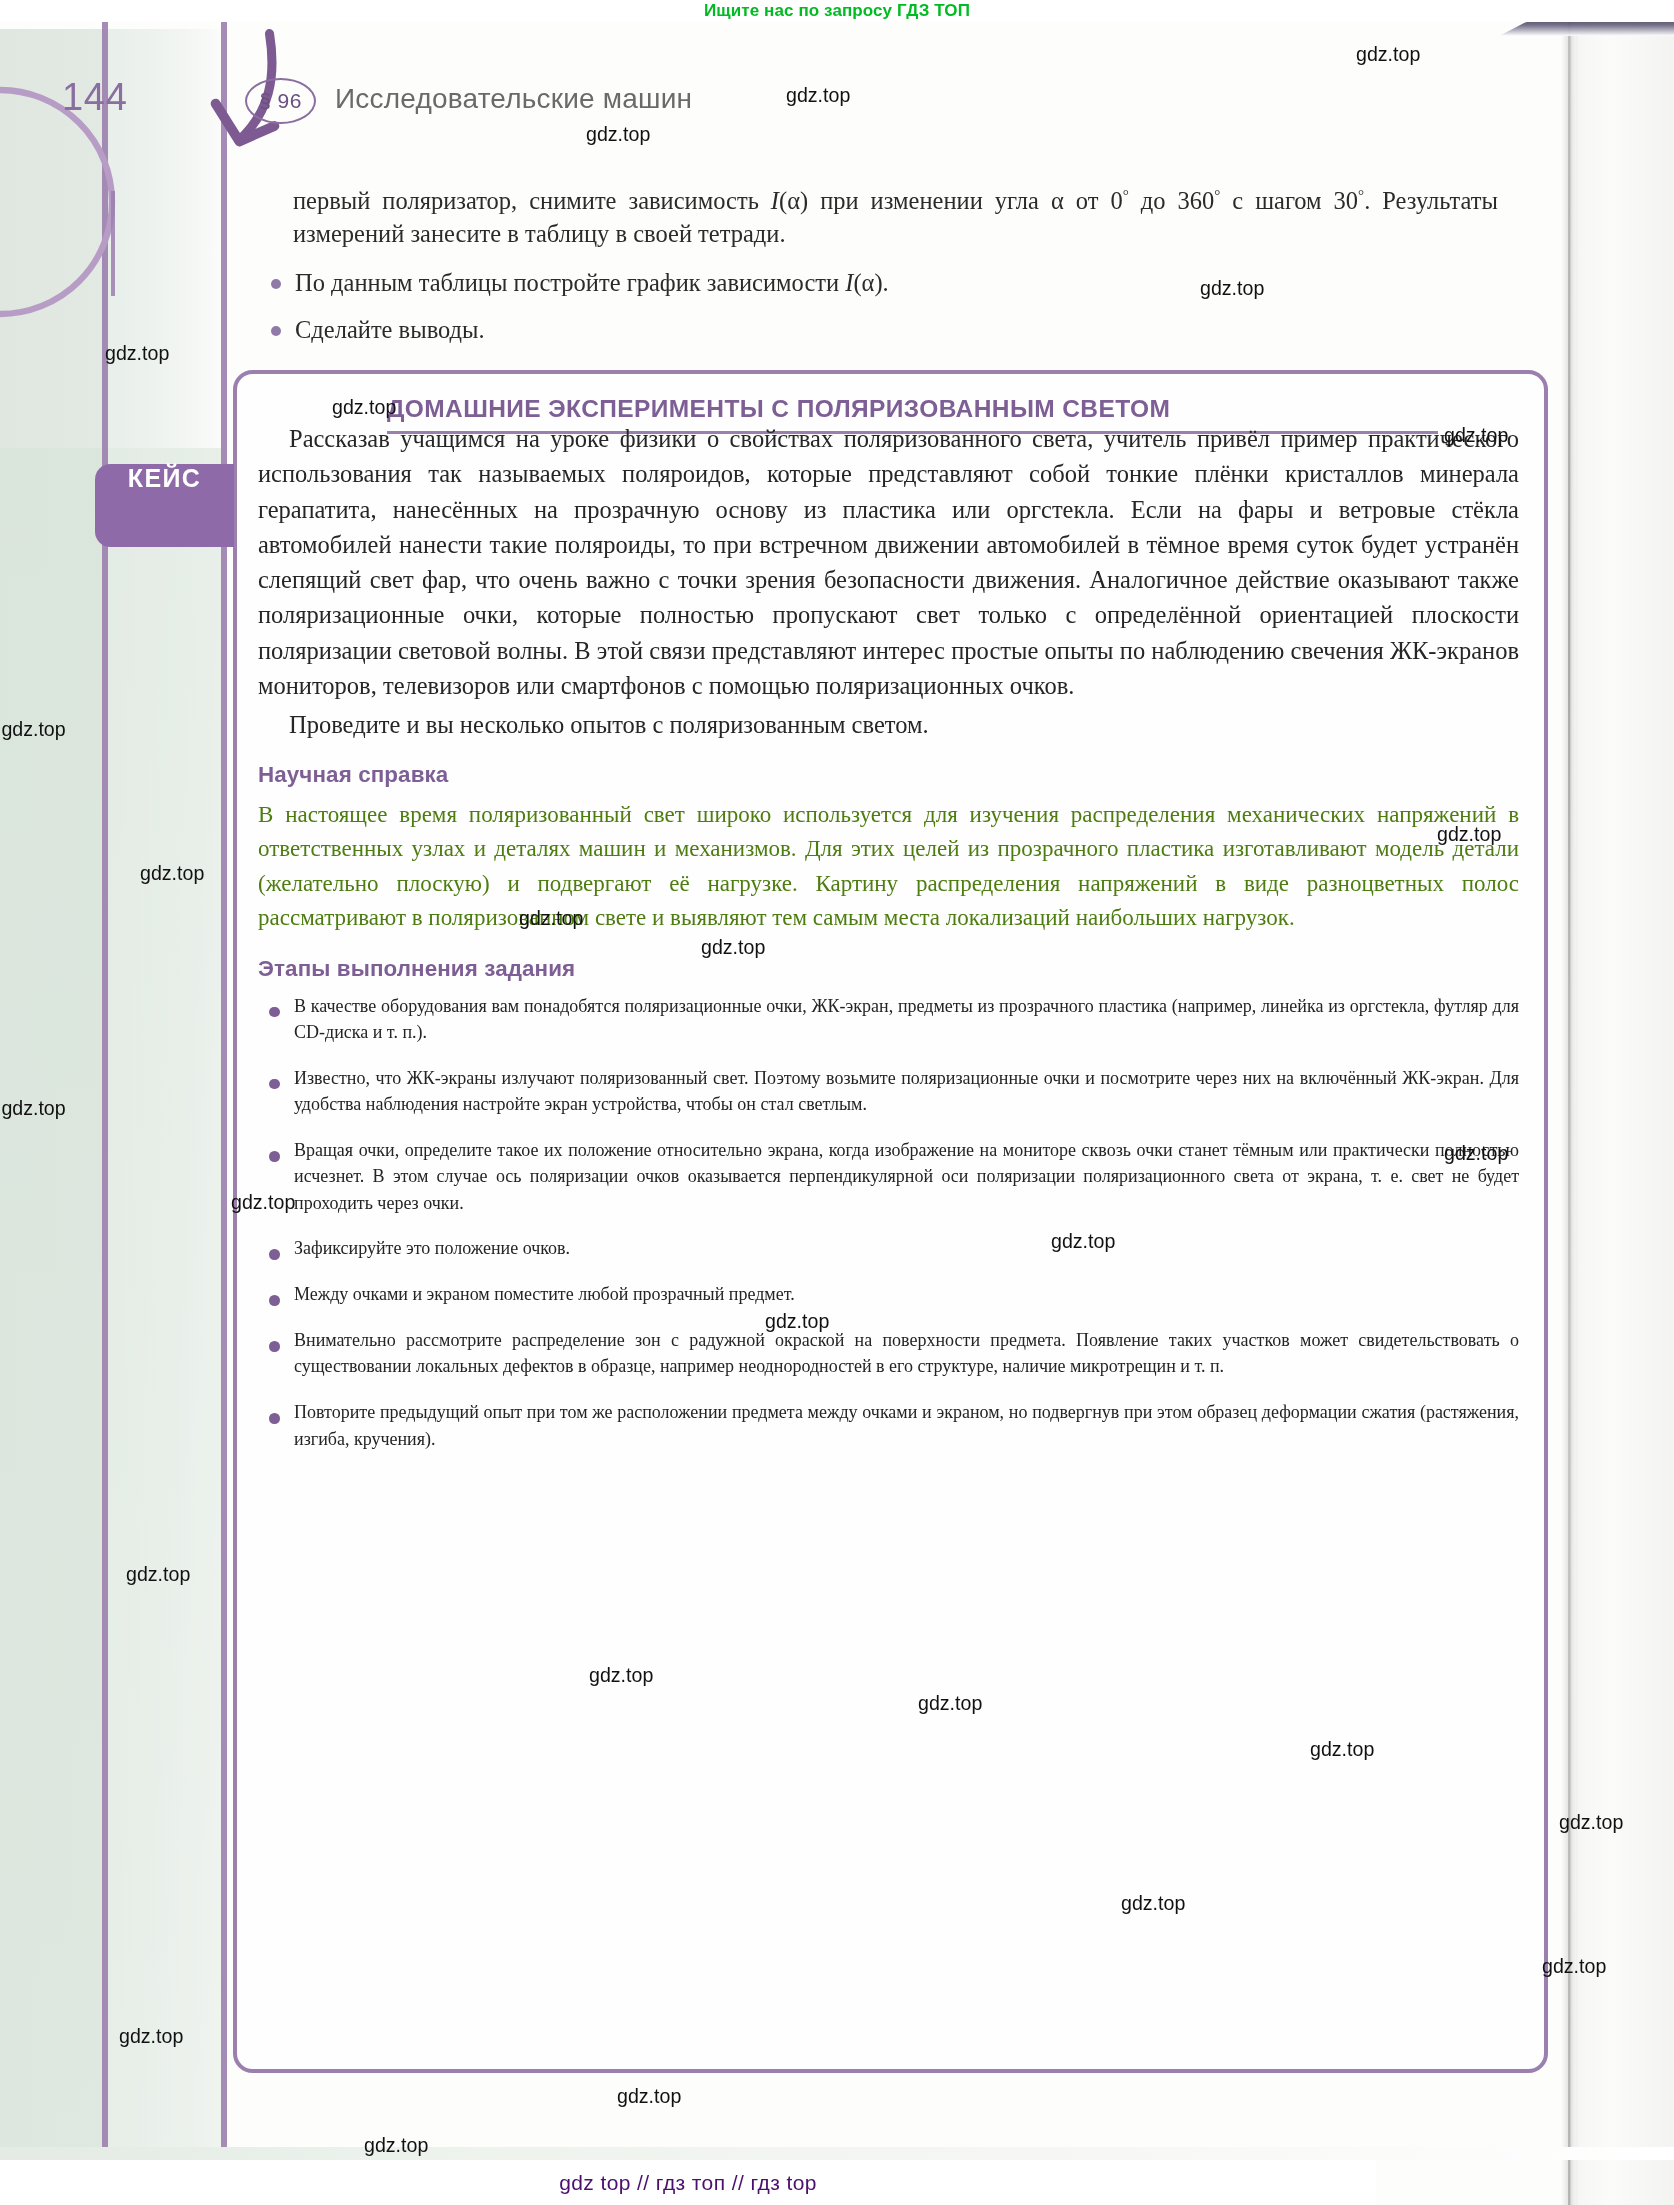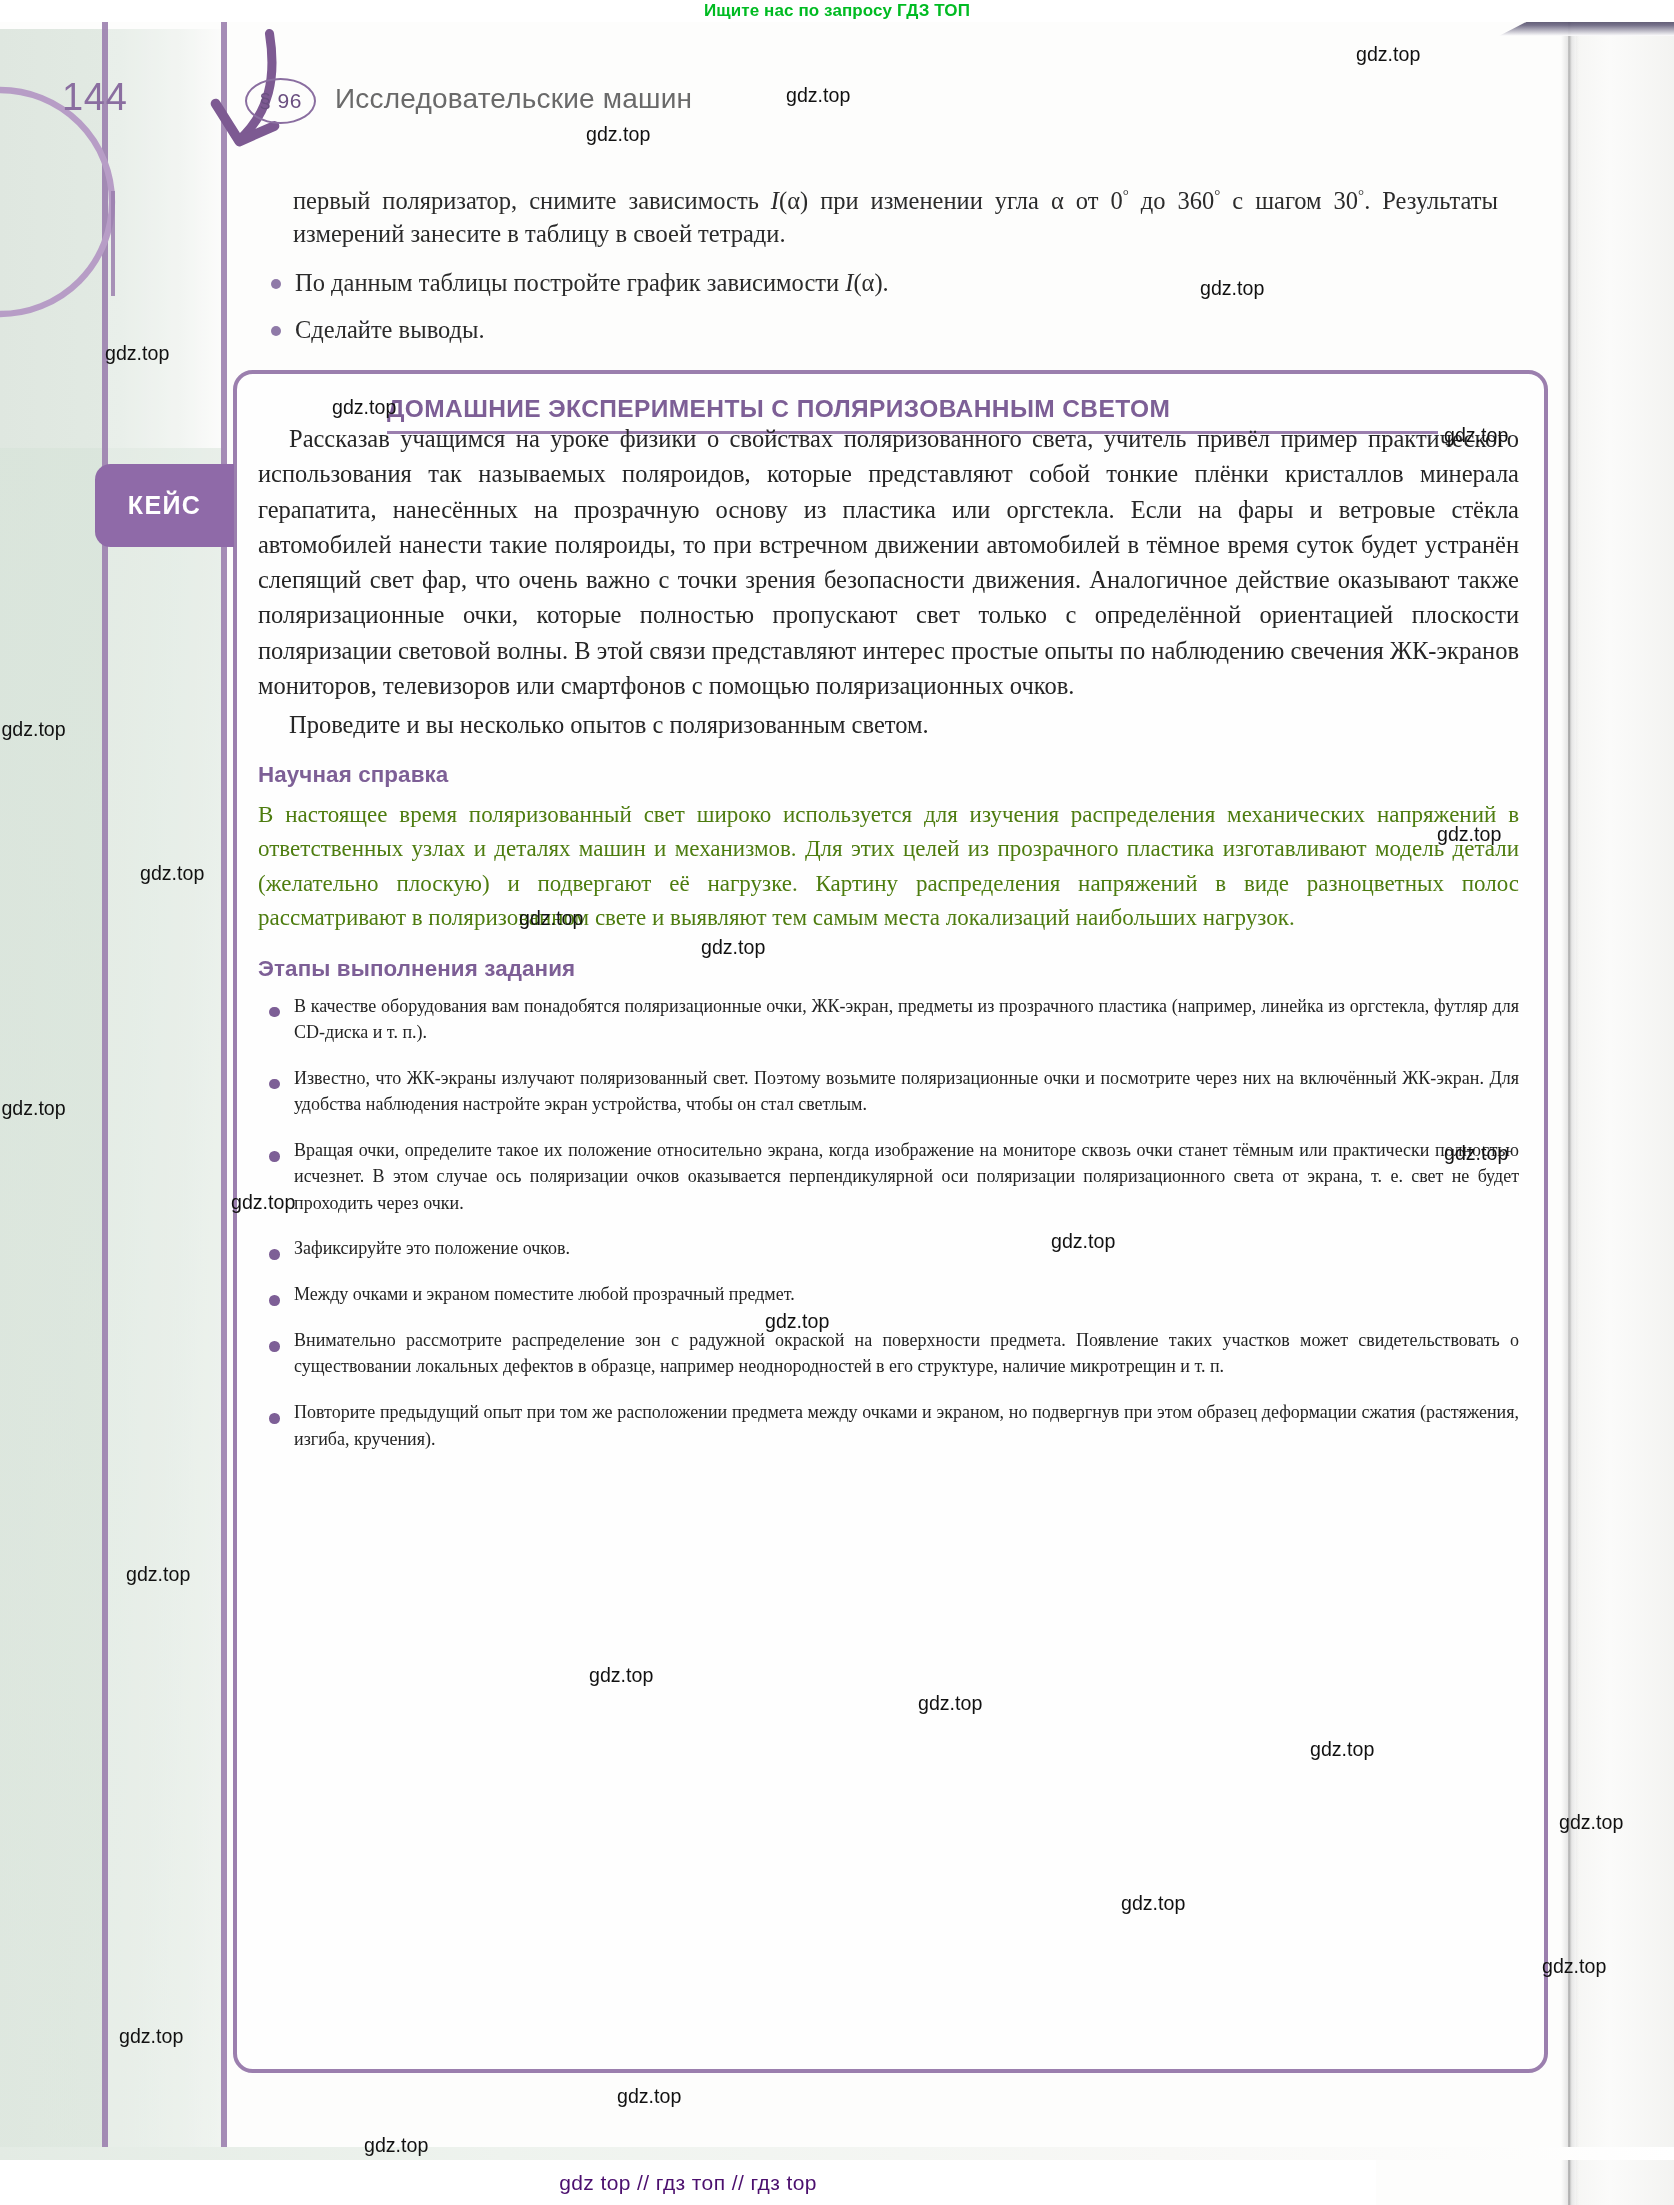--- a/index.html
+++ b/index.html
@@ -93,21 +93,21 @@
 
   
   .case-box{
     position:absolute;left:233px;top:370px;width:1315px;height:1703px;
     border:4.9px solid #9b7fae;border-radius:19.6px;background:rgba(255,255,255,.55);
     box-sizing:border-box;
   }
   .case-tab{
     position:absolute;left:95px;top:464px;width:139px;height:83px;
     background:#8f6aa8;border-radius:15.4px 0 0 15.4px;
-    display:flex;align-items:center;justify-content:center;z-index:12;
+    display:flex;justify-content:center;z-index:12;
   }
   .case-tab span{
     font-family:"Liberation Sans", sans-serif;font-weight:700;font-size:25px;color:#ffffff;letter-spacing:1.4px;
   }
 
   .case-title{
     position:absolute;left:387px;top:395px;width:1051px;
     font-family:"Liberation Sans", sans-serif;font-weight:700;font-size:24.5px;
     color:#7d5f96;letter-spacing:0.4px;
     padding-bottom:8.4px;border-bottom:3.5px solid #9b7fae;

